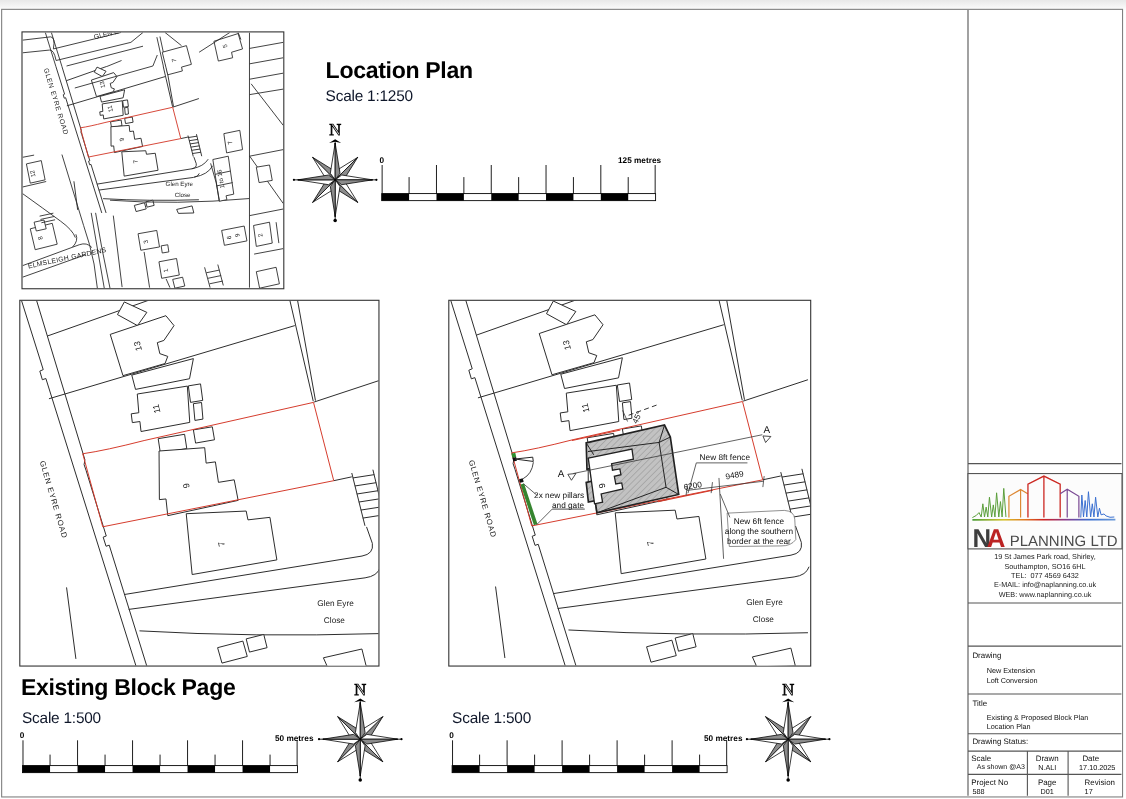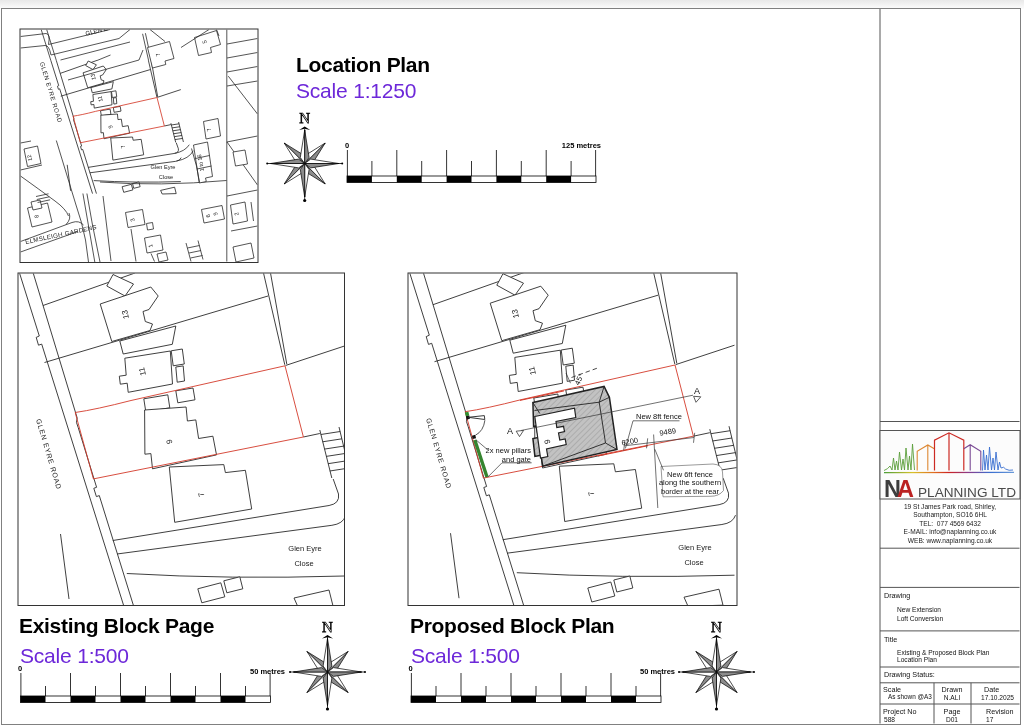--- a/index.html
+++ b/index.html
@@ -1,38 +1,37 @@
 <!DOCTYPE html>
 <html><head>
 <meta charset="utf-8">
 <style>
 html,body{margin:0;padding:0;background:#fff;}
 #page{position:relative;width:1024px;height:726px;background:#fff;overflow:hidden;
   font-family:"Liberation Sans",sans-serif;}
 .t1{position:absolute;font-weight:bold;font-size:21px;color:#000;letter-spacing:-0.3px;}
-.t2{position:absolute;font-size:21px;color:#6d28d9;letter-spacing:-0.2px;}
+.t2{position:absolute;font-size:14px;color:#0f172a;letter-spacing:-0.2px;}
 #page svg{position:absolute;left:0;top:0;}
 </style>
 </head>
 <body>
 <div id="page">
 
 <div style="position:absolute;left:0;top:0;width:1024px;height:9px;background:linear-gradient(#e8e8e8,#fdfdfd);"></div>
 
 <div style="position:absolute;left:1px;top:8px;width:1018px;height:715px;border:1.5px solid #808080;"></div>
 
 <div class="t1" style="left:296px;top:53px;">Location Plan</div>
 
 <div class="t2" style="left:296px;top:79px;">Scale 1:1250</div>
 
 <div class="t1" style="left:19px;top:614px;">Existing Block Page</div>
 
 <div class="t2" style="left:20px;top:644px;">Scale 1:500</div>
 
-<div class="t1" style="left:410px;top:614px;">Proposed Block Plan</div>
 
 <div class="t2" style="left:411px;top:644px;">Scale 1:500</div>
 <svg width="1024" height="726" viewBox="0 0 1024 726">
 <defs>
 <pattern id="hatch" width="4" height="4" patternTransform="rotate(45)" patternUnits="userSpaceOnUse">
 <rect width="4" height="4" fill="#c2c2c2"></rect>
 <line x1="0" y1="0" x2="0" y2="4" stroke="#909090" stroke-width="0.9"></line>
 </pattern>
 <linearGradient id="rainbow" x1="0" y1="0" x2="1" y2="0">
 <stop offset="0" stop-color="#4a9e3a"></stop>

